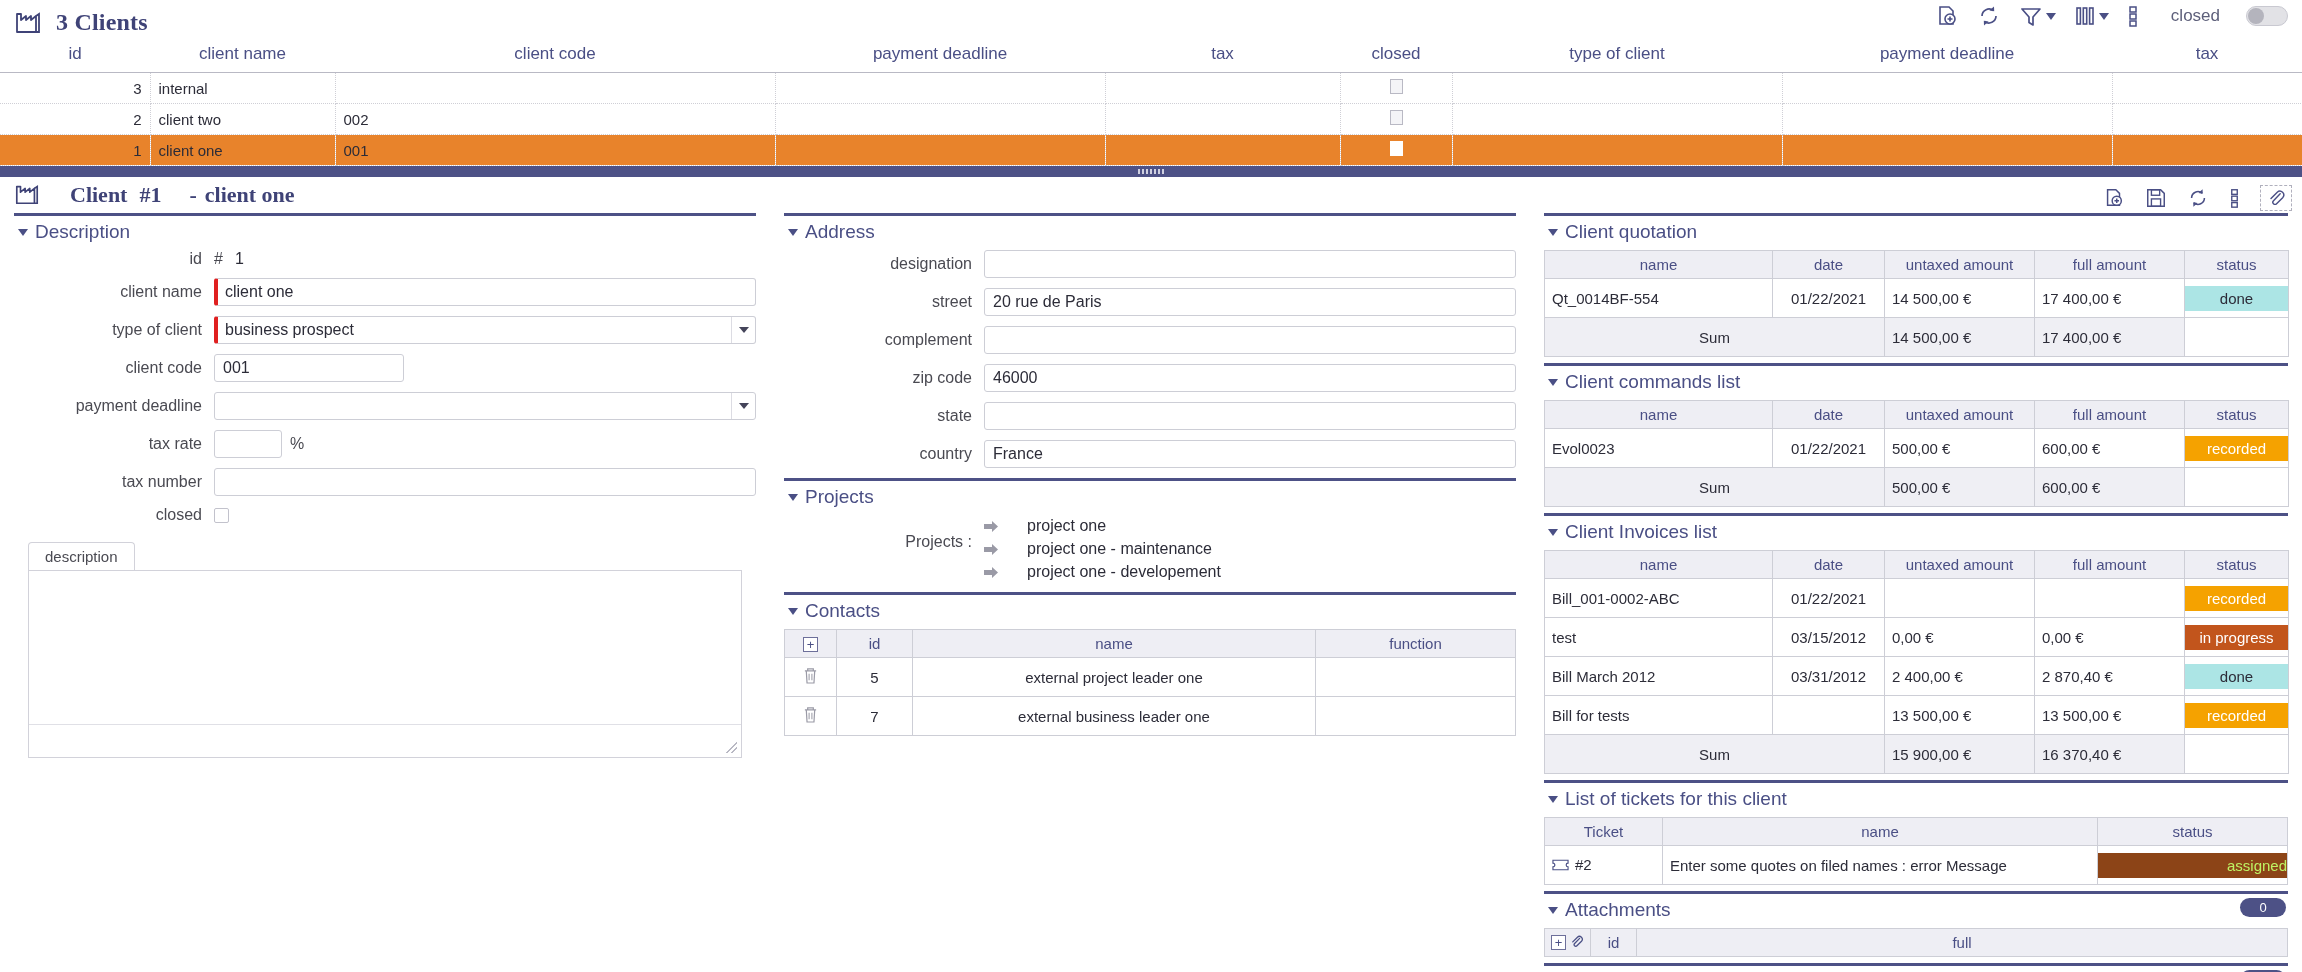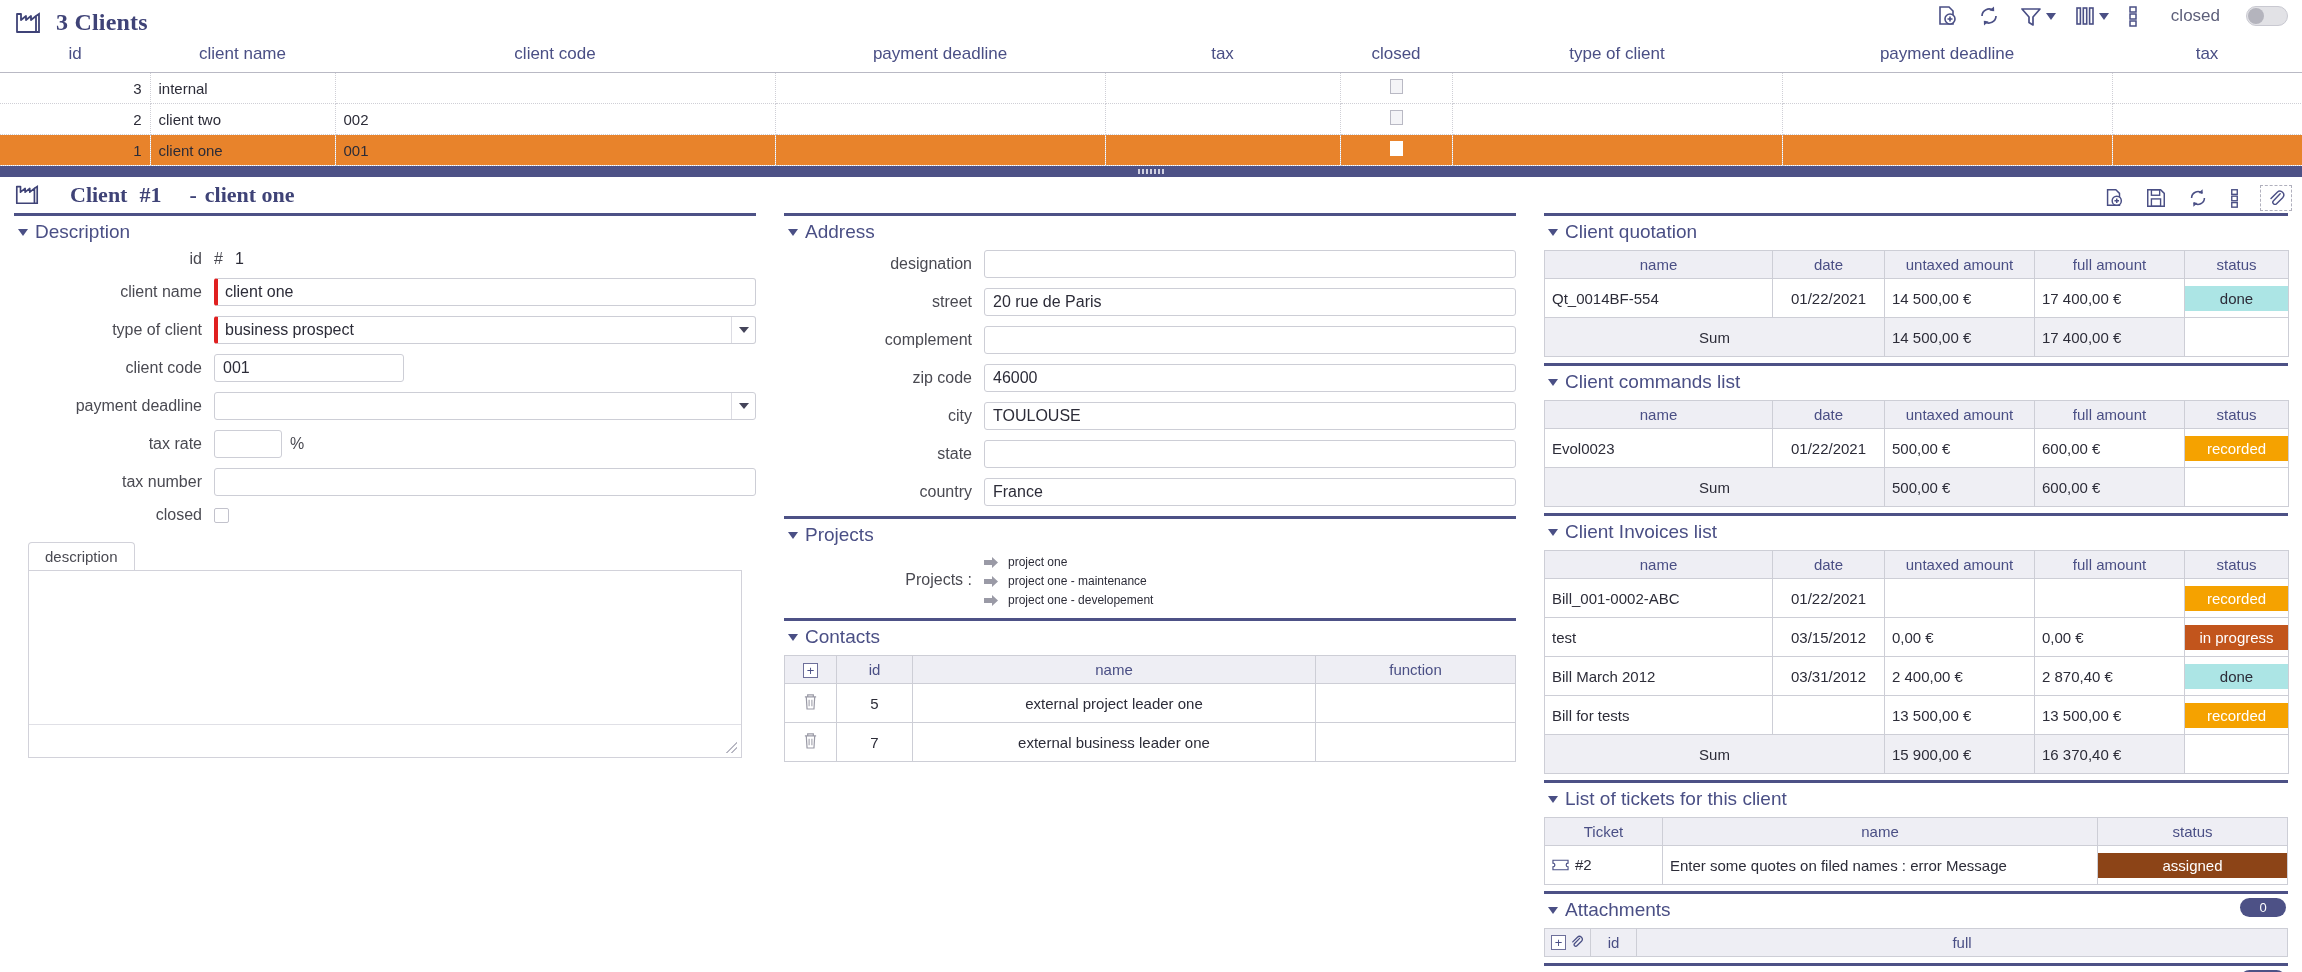--- a/index.html
+++ b/index.html
@@ -178,21 +178,21 @@
                 linear-gradient(135deg, transparent 70%, #b9b9c4 70%, #b9b9c4 80%, transparent 80%);
     cursor: nwse-resize;
   }
 
   
   .proj-row { display: flex; }
   .proj-label { width: 200px; flex: 0 0 200px; text-align: right; padding-right: 12px;
                 color: #4a4a52; font-size: 16px; padding-top: 18px; }
   .proj-items { padding-top: 2px; }
   .proj-item { display: flex; align-items: center; gap: 9px; margin-bottom: 5px; cursor: pointer; }
-  .proj-item span { color: #2c2c38; font-size: 12px; }
+  .proj-item span { color: #2c2c38; font-size: 16px; margin-left: 19px; }
 
   
   table.dt { width: 100%; border-collapse: collapse; table-layout: fixed;
              border: 1px solid #cdced6; }
   table.dt th {
     background: #eeeef4; color: #4a4f85; font-weight: normal; font-size: 15px;
     padding: 5px 6px; border-right: 1px solid #cdced6; border-bottom: 1px solid #cdced6;
     text-align: center;
   }
   table.dt td {
@@ -479,24 +479,20 @@
         </div>
         <div class="frow">
           <div class="flabel">complement</div>
           <div class="inp w-full"></div>
         </div>
         <div class="frow">
           <div class="flabel">zip code</div>
           <div class="inp w-full">46000</div>
         </div>
         <div class="frow">
-          <div class="flabel">city</div>
-          <div class="inp w-full">TOULOUSE</div>
-        </div>
-        <div class="frow">
           <div class="flabel">state</div>
           <div class="inp w-full"></div>
         </div>
         <div class="frow">
           <div class="flabel">country</div>
           <div class="inp w-full">France</div>
         </div>
       </div>
 
       <div class="section">
@@ -755,21 +751,21 @@
           <tbody id="tic-body">
               <tr>
                 <td><span style="display:inline-flex;align-items:center;gap:6px">
                     <svg width="17" height="12" viewBox="0 0 18 12">
                       <path d="M1 1 H17 V4 a2 2 0 0 0 0 4 V11 H1 V8 a2 2 0 0 0 0 -4 Z" fill="none" stroke="#4a4f85" stroke-width="1.2"></path>
                     </svg>
                     <span>#2</span>
                   </span></td>
                 <td>Enter some quotes on filed names : error Message</td>
                 <td style="padding: 0px;">
-                  <span class="badge" style="background: rgb(140, 68, 23); color: #ffffff;">assigned</span>
+                  <span class="badge" style="background: rgb(140, 68, 23); color: #bef264; text-align: right;">assigned</span>
                 </td>
               </tr>
             </tbody>
         </table>
       </div>
 
       <div class="section">
         <div class="sec-rule"></div>
         <div class="sec-head">
           <i class="sec-caret"></i>

